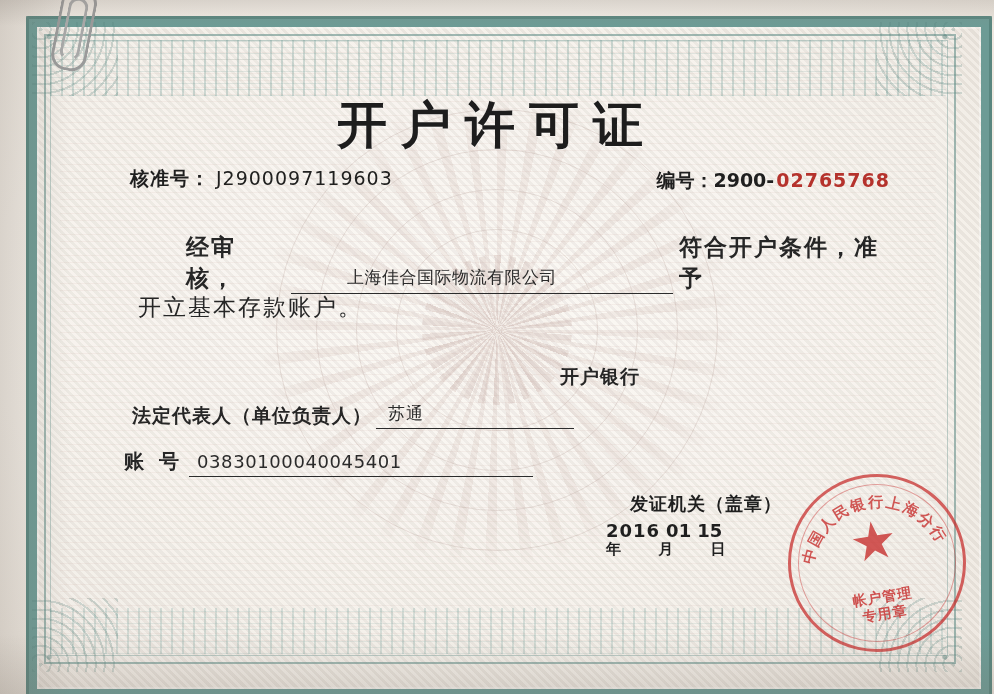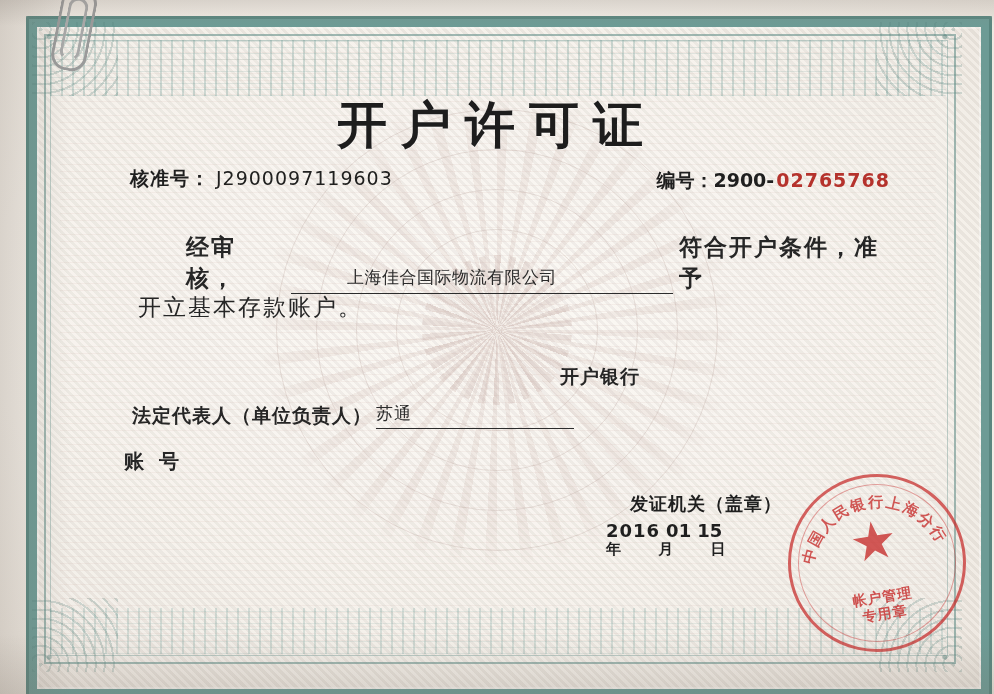--- a/index.html
+++ b/index.html
@@ -267,21 +267,21 @@
   }
   .row-rep .blank {
     position: relative;
     width: 198px;
     height: 26px;
     margin-left: 4px;
     border-bottom: 1.6px solid #2c2c2c;
   }
   .row-rep .blank .filled {
     position: absolute;
-    left: 0;
+    left: 12px;
     bottom: 3px;
     font-size: 17px;
     font-weight: normal;
     color: #2b2b2b;
     white-space: nowrap;
   }
 
   .row-bank {
     position: absolute;
     left: 560px;
@@ -530,20 +530,23 @@
         <span class="filled">苏通</span>
       </span>
     </div>
 
     <div class="row-bank">
       <span>开户银行</span>
     </div>
 
     <div class="row-account">
       <span>账  号</span>
+      <span class="blank">
+        <span class="filled">03830100040045401</span>
+      </span>
     </div>
 
     <div class="issuer-block">发证机关（盖章）</div>
 
     <div class="issue-date">
       <span class="year">2016</span><span class="sep"></span><span>01</span><span class="sep"></span><span>15</span>
     </div>
     <div class="date-cn">年 月 日</div>
 
     <div class="seal">

